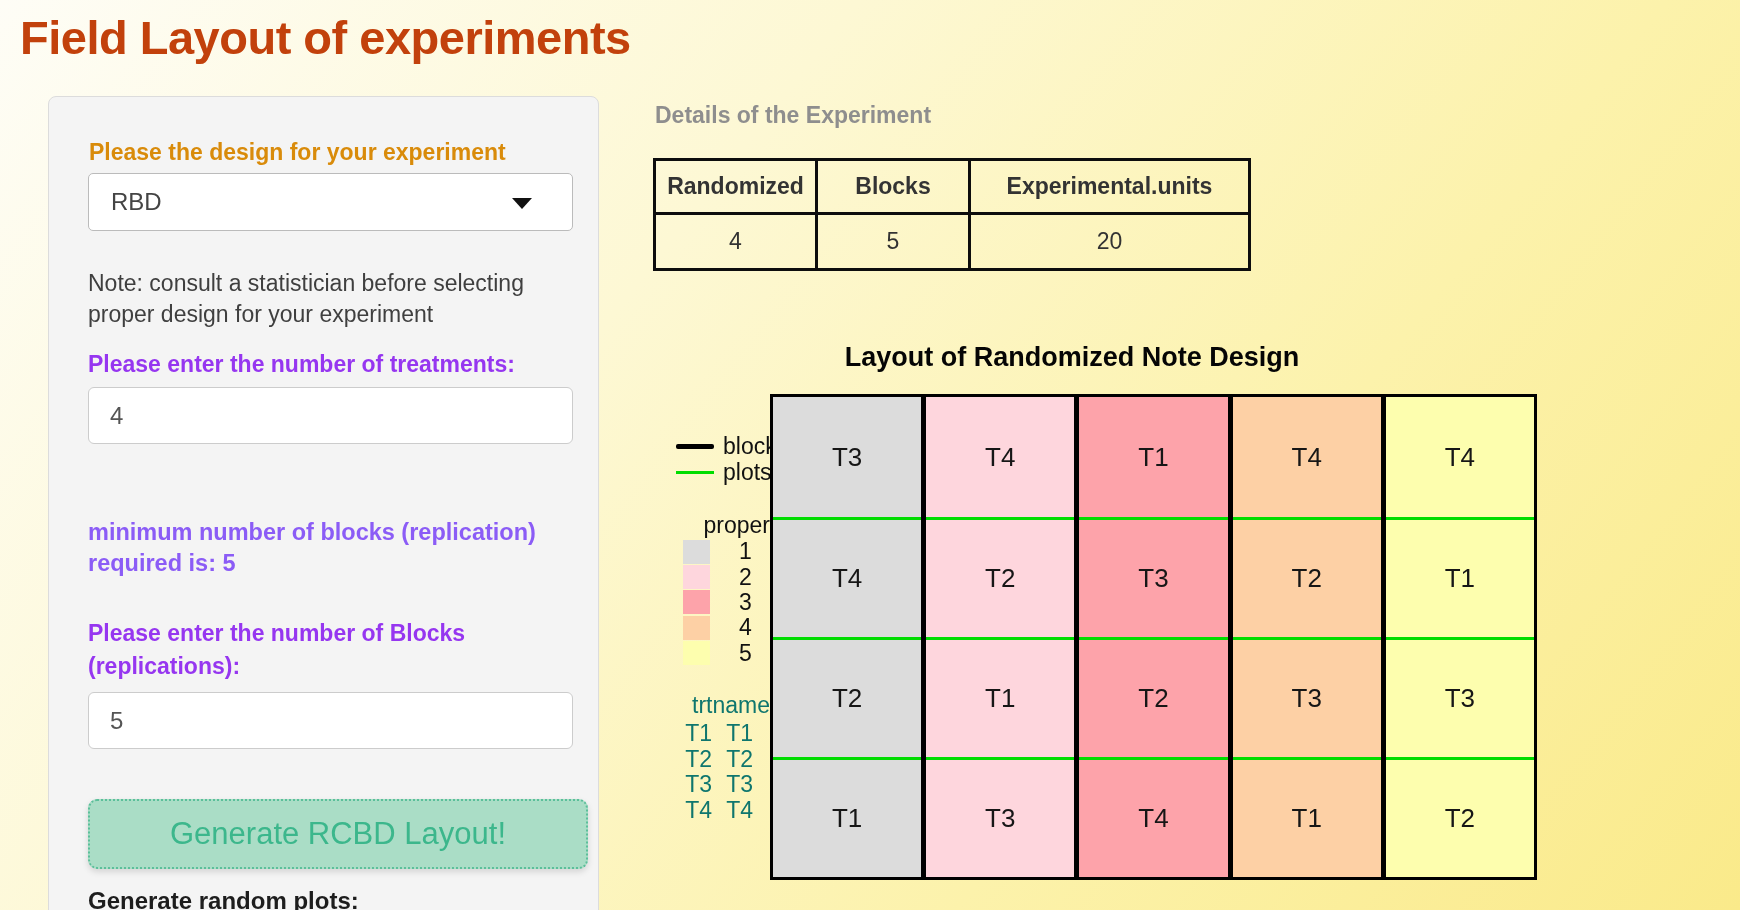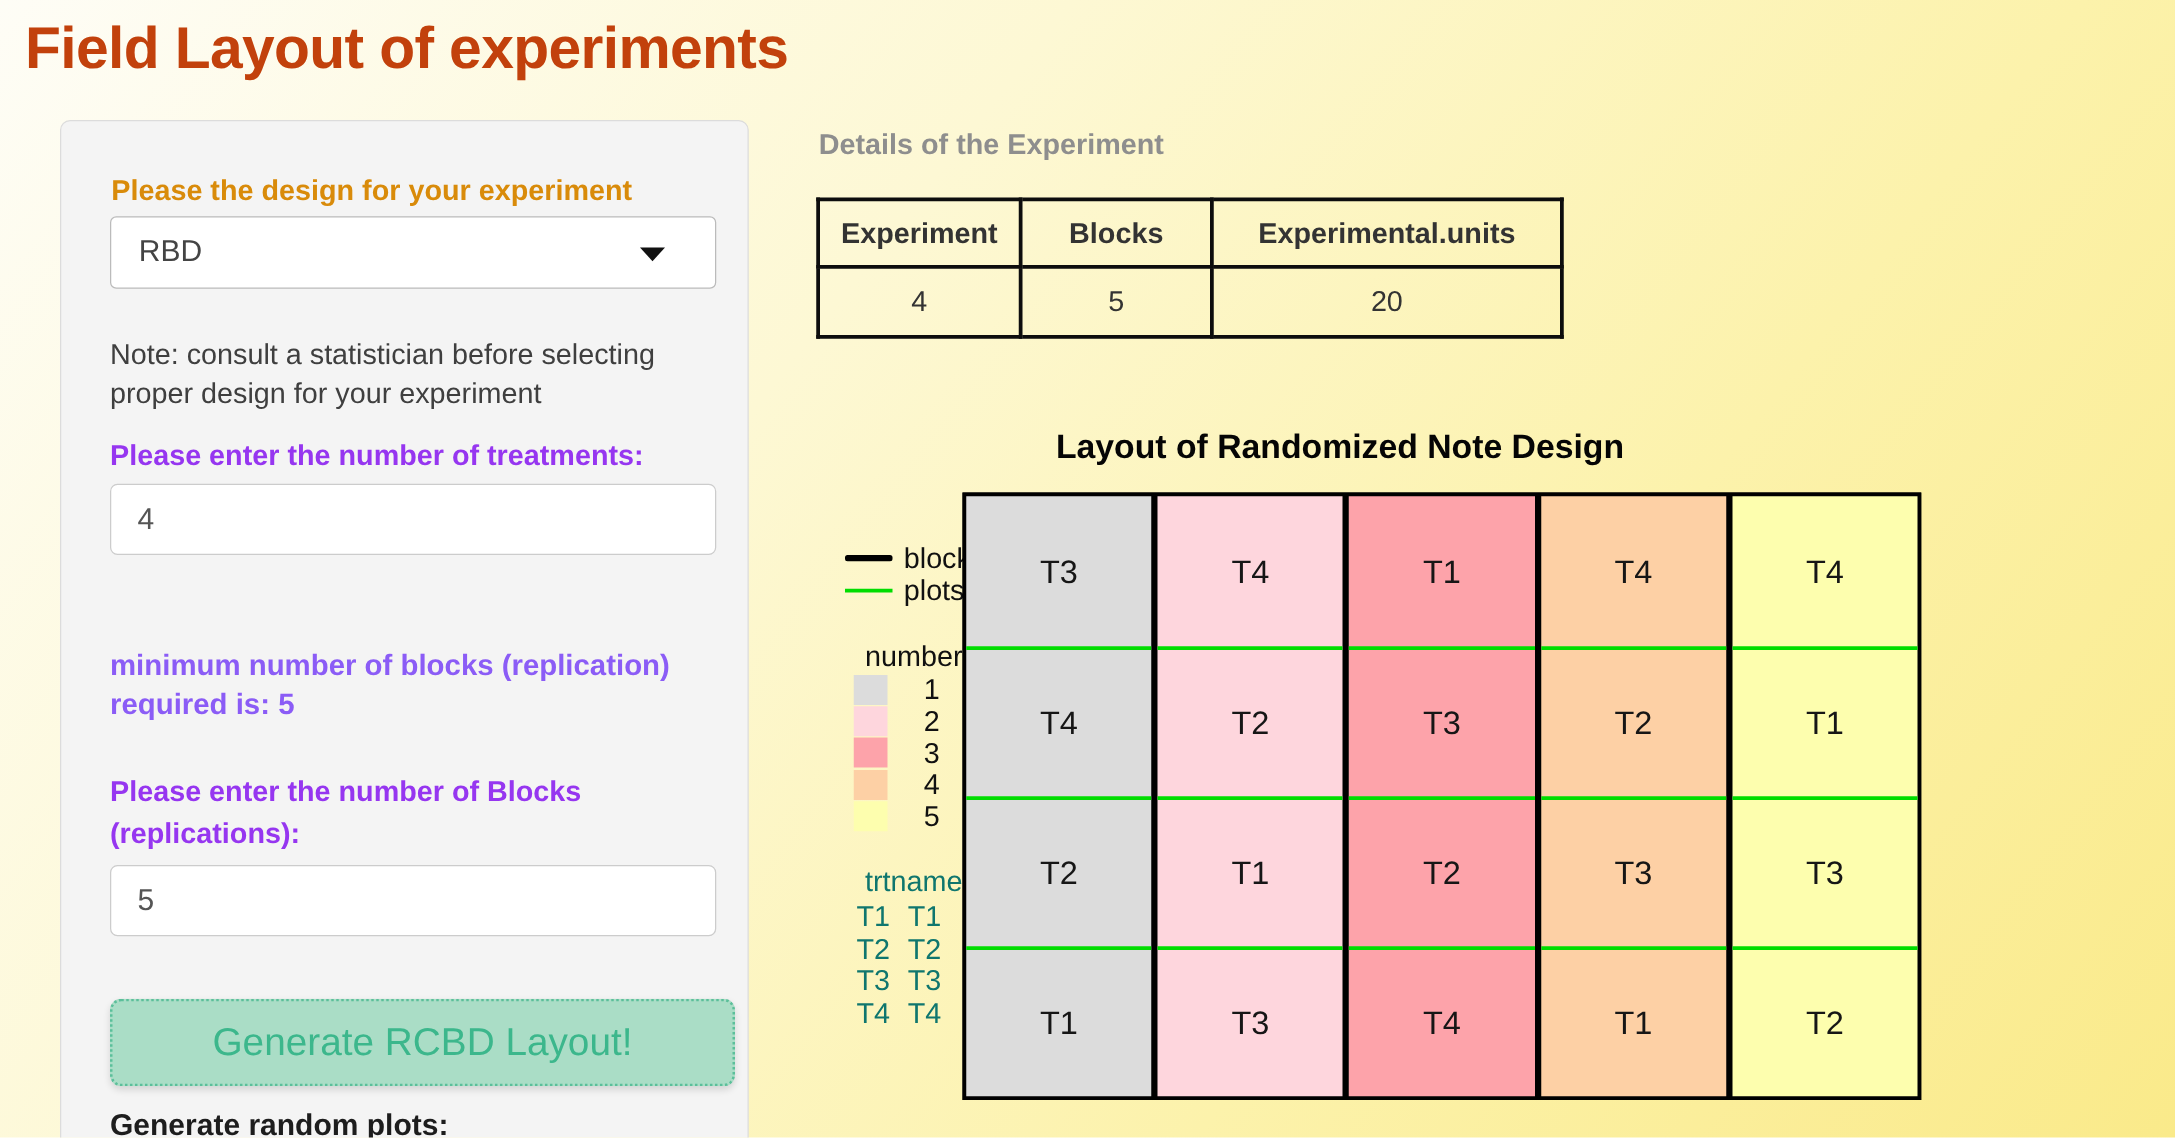--- a/index.html
+++ b/index.html
@@ -104,21 +104,21 @@
 
   <button class="abs" id="generate-btn">Generate RCBD Layout!</button>
   <div class="abs" id="random-plots-label">Generate random plots:</div>
 </div>
 
 <div class="abs" id="details-heading">Details of the Experiment</div>
 
 <table class="abs" id="details-table">
   <tbody>
       <tr class="hdr">
-    <td class="cw0">Experiment</td>
+    <td class="cw0">Randomized</td>
     <td class="cw1">Blocks</td>
     <td class="cw2">Experimental.units</td>
   </tr>
   <tr class="val">
     <td>4</td>
     <td>5</td>
     <td>20</td>
   </tr>
 </tbody>
   </table>
@@ -130,21 +130,21 @@
     <span class="line-swatch line-blocks"></span>
     <span>blocks</span>
   </div>
   <div class="leg-line-row">
     <span class="line-swatch line-plots"></span>
     <span>plots</span>
   </div>
 </div>
 
 <div class="abs" id="legend-block">
-  <div class="leg-title">number</div>
+  <div class="leg-title">proper</div>
   <div class="swatch-row">
     <span class="color-swatch bc1"></span>
     <span class="swatch-num">1</span>
   </div>
   <div class="swatch-row">
     <span class="color-swatch bc2"></span>
     <span class="swatch-num">2</span>
   </div>
   <div class="swatch-row">
     <span class="color-swatch bc3"></span>

